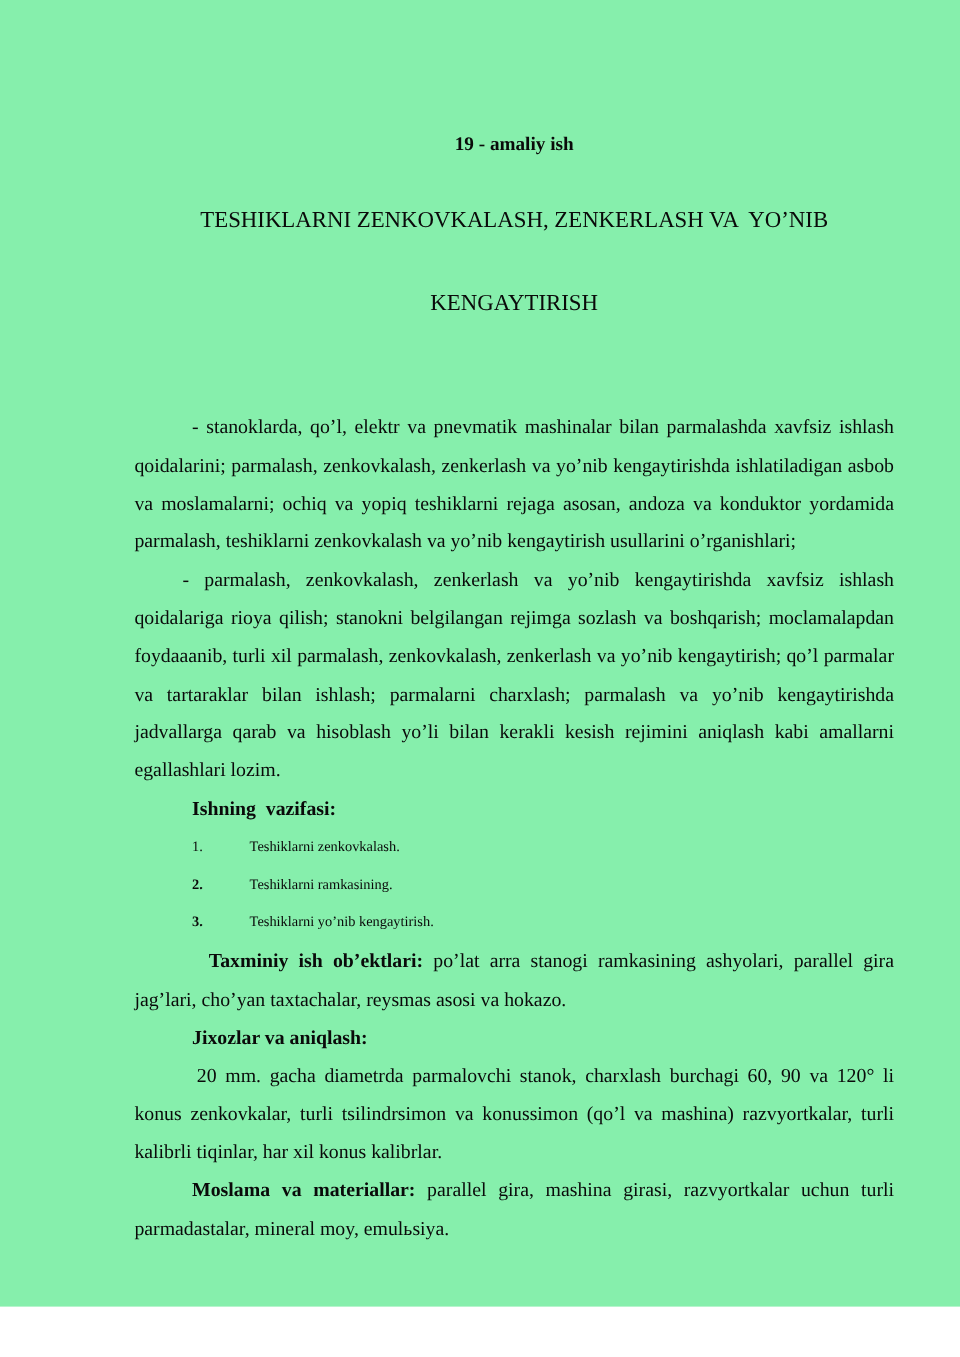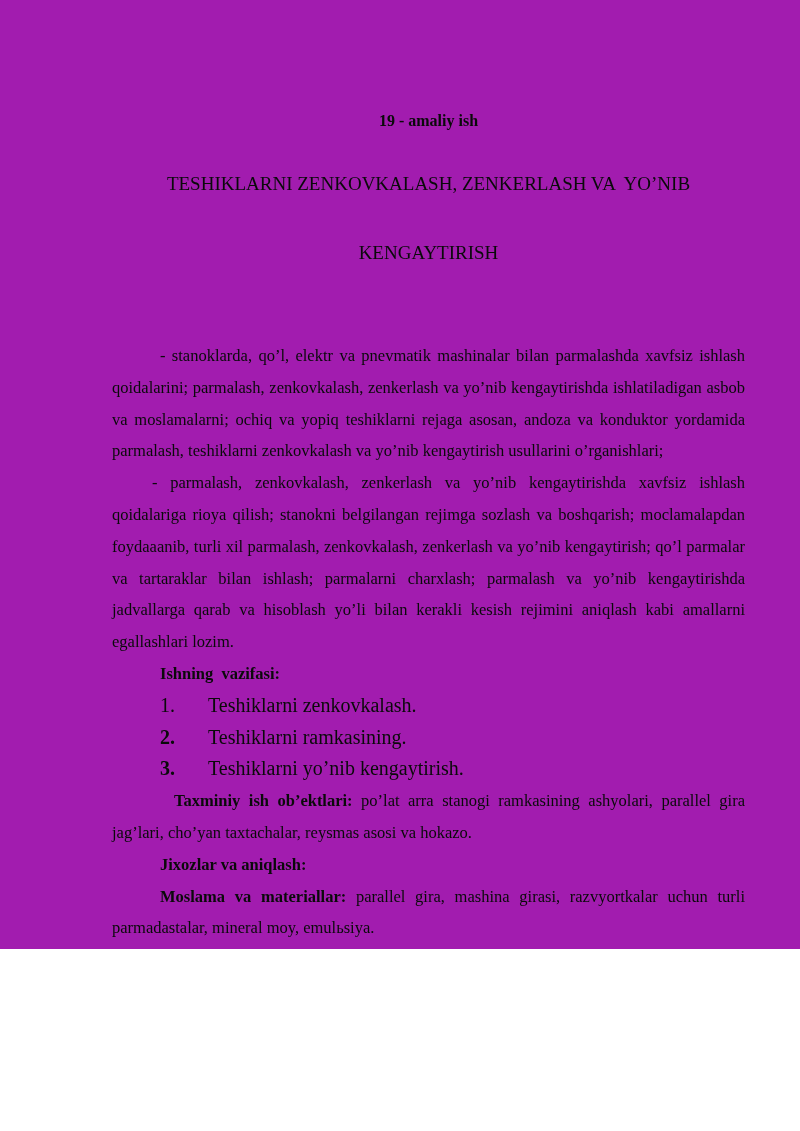--- a/index.html
+++ b/index.html
@@ -3,22 +3,22 @@
 <meta charset="utf-8">
 <style>
   html, body {
     margin: 0;
     padding: 0;
     background: #ffffff;
   }
   .page {
     position: relative;
     width: 800px;
-    height: 949px;
-    background: #a21caf;
+    height: 1089px;
+    background: #86efac;
     box-sizing: border-box;
     padding: 74px 55px 0 112px;
     font-family: "Liberation Serif", "DejaVu Serif", serif;
     color: #0a0a0a;
     overflow: hidden;
   }
   .title-block {
     text-align: center;
     white-space: pre-wrap;
   }
@@ -43,21 +43,21 @@
   }
   .heading {
     font-weight: bold;
     white-space: pre-wrap;
   }
   .indent-48 { text-indent: 48px; }
   .indent-40 { text-indent: 40px; }
   .indent-52 { text-indent: 52px; }
   .indent-62 { text-indent: 62px; }
   .task-row {
-    font-size: 20px;
+    font-size: 12px;
     line-height: 31.8px;
     padding-left: 48px;
   }
   .task-num {
     display: inline-block;
     width: 48px;
   }
   .task-num.bold { font-weight: bold; }
   .lead-bold { font-weight: bold; }
 </style>
@@ -92,19 +92,20 @@
     <div class="task-row">
       <span class="task-num bold">3.</span><span>Teshiklarni yo’nib kengaytirish.</span>
     </div>
 
     <p class="indent-62">
       <span class="lead-bold">Taxminiy ish ob’ektlari:</span><span>  po’lat arra stanogi ramkasining ashyolari, parallel gira jag’lari, cho’yan taxtachalar, reysmas asosi va hokazo.</span>
     </p>
 
     <p class="heading indent-48">Jixozlar va aniqlash:</p>
 
+    <p class="indent-52">20 mm. gacha diametrda parmalovchi stanok, charxlash burchagi 60, 90 va 120° li konus zenkovkalar, turli tsilindrsimon va konussimon (qo’l va mashina) razvyortkalar, turli kalibrli tiqinlar, har xil konus kalibrlar.</p>
 
     <p class="indent-48">
       <span class="lead-bold">Moslama va materiallar:</span><span> parallel gira, mashina girasi, razvyortkalar uchun turli parmadastalar, mineral moy, emulьsiya.</span>
     </p>
 
   </div>
 </div>
 
 </body></html>

